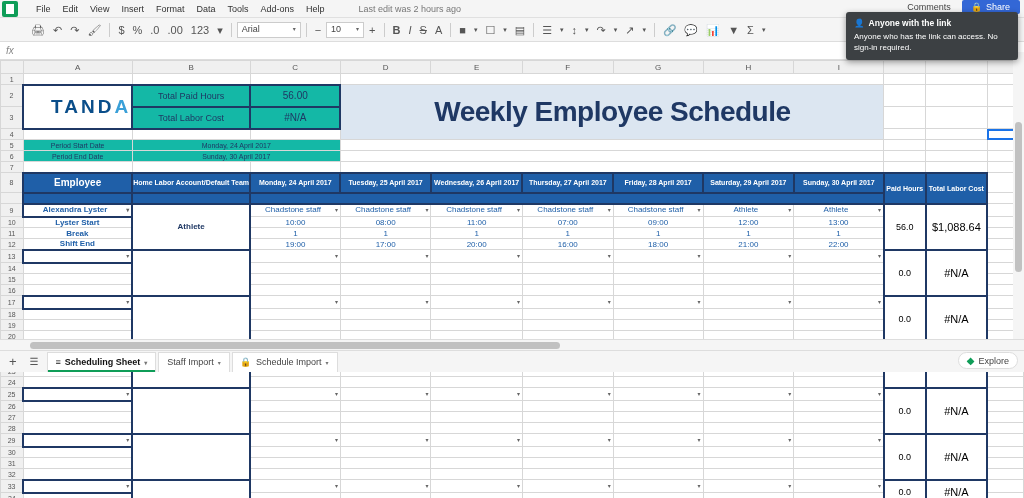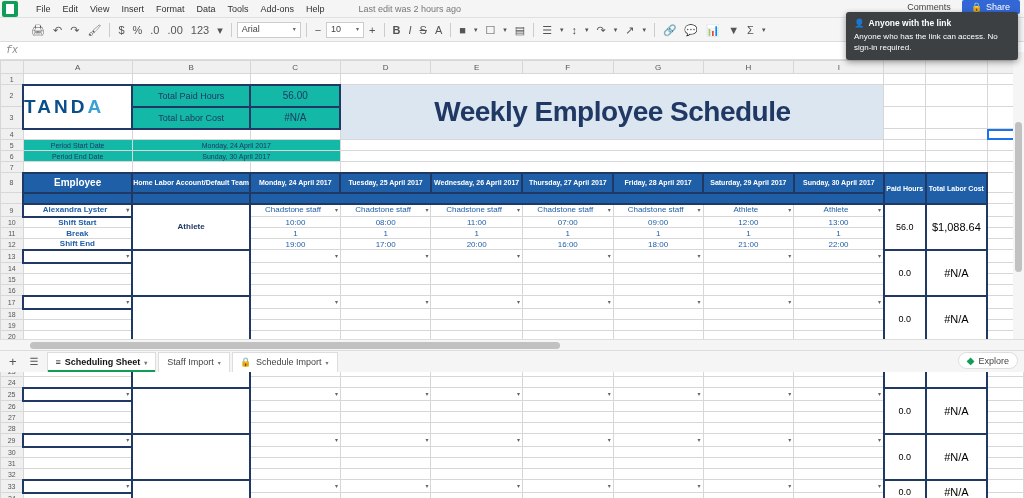--- a/index.html
+++ b/index.html
@@ -50,21 +50,21 @@
   }
   .tb-box .caret { font-size: 6px; color: #666; }
   .font-box { width: 64px; justify-content: space-between; }
   .size-box { width: 38px; justify-content: space-between; }
 
   
   .formulabar {
     height: 18px; background: #fff; border-bottom: 1px solid #ddd;
     display: flex; align-items: center; font-size: 10px; padding-left: 6px; color: #666;
   }
-  .fx { font-style: italic; font-family: Liberation Mono, monospace; color: #888; margin-right: 8px;}
+  .fx { font-style: italic; font-family: Liberation Sans, sans-serif; color: #888; margin-right: 8px;}
 
   
   .gridwrap { position: relative; width: 1024px; height: 100%; }
   table.grid { border-collapse: collapse; table-layout: fixed; font-size: 8px; }
   table.grid td, table.grid th {
     border: 1px solid #d7d7d7; padding: 0; overflow: hidden; white-space: nowrap;
   }
   .colhdr {
     background: #f0f0f0; color: #555; font-weight: normal; font-size: 8px;
     height: 13px; text-align: center; border: 1px solid #ccc;
@@ -76,21 +76,21 @@
   .cell { background: #fff; height: 11px; }
 
   
   .b-thick { border: 2px solid #1f3864 !important; }
   .navy-fill { background: #1f5fa8; color: #fff; font-weight: bold; text-align: center; }
   .lightblue-fill { background: #14b8a6; color: #1f3864; font-weight: normal; text-align: center; }
   .title-cell {
     background: #dce6f1; color: #1f3864; font-weight: bold;
     font-size: 28px; text-align: center; letter-spacing: -0.5px;
   }
-  .logo-cell { background: #fff; text-align: left; }
+  .logo-cell { background: #fff; text-align: right; }
   .tanda {
     color: #0a4e8a; font-weight: bold; font-size: 19px; letter-spacing: 3px;
     font-family: "Liberation Sans", sans-serif;
   }
   .tanda .accent { color: #3aa0d8; }
   .ctr { text-align: center; }
   .bold { font-weight: bold; }
   .blue-txt { color: #1f5fa8; }
   .navy-txt { color: #1f3864; }
   .sm { font-size: 7px; }
@@ -377,21 +377,21 @@
         <td class="ctr blue-txt"><span>Chadstone staff</span><span class="dd-caret">▾</span></td>
         <td class="ctr blue-txt"><span>Chadstone staff</span><span class="dd-caret">▾</span></td>
         <td class="ctr blue-txt"><span>Athlete</span><span class="dd-caret">▾</span></td>
         <td class="ctr blue-txt"><span>Athlete</span><span class="dd-caret">▾</span></td>
         <td class="b-thick ctr" rowspan="4" style="font-size:9px">56.0</td>
         <td class="b-thick ctr" rowspan="4" style="font-size:11px">$1,088.64</td>
         <td class="cell"></td>
       </tr>
       <tr style="height:10px">
         <td class="rowhdr">10</td>
-        <td class="ctr bold blue-txt">Shift Start</td>
+        <td class="ctr bold blue-txt">Lyster Start</td>
         <td class="ctr blue-txt">10:00</td>
         <td class="ctr blue-txt">08:00</td>
         <td class="ctr blue-txt">11:00</td>
         <td class="ctr blue-txt">07:00</td>
         <td class="ctr blue-txt">09:00</td>
         <td class="ctr blue-txt">12:00</td>
         <td class="ctr blue-txt">13:00</td>
         <td class="cell"></td>
       </tr>
       <tr style="height:10px">

